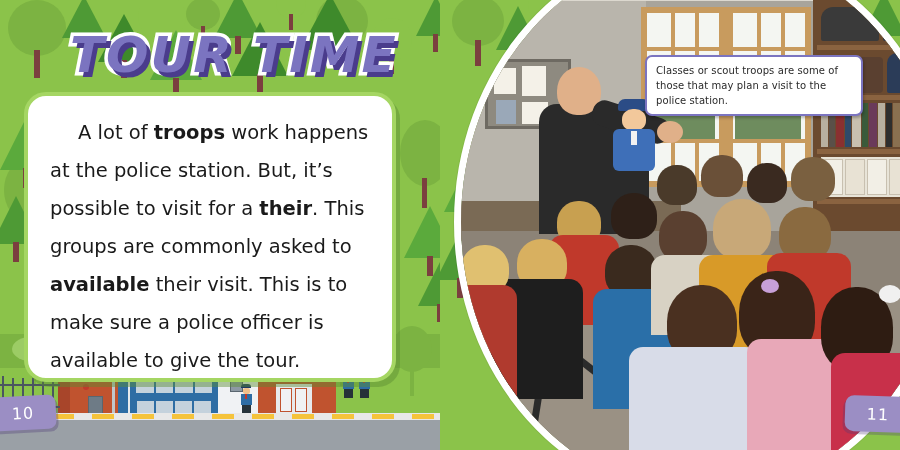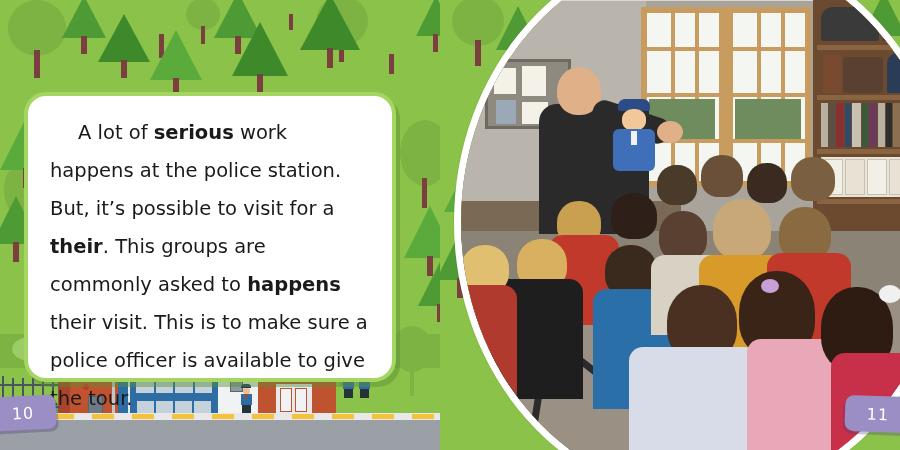--- a/index.html
+++ b/index.html
@@ -246,20 +246,23 @@
       <div class="conifer" style="left:404px;top:206px;">
         <i style="left:0;top:0;border-width:0 26px 52px 26px;border-bottom-color:#5BAA3C;"></i>
         <div class="trunk" style="left:23px;top:50px;width:6px;height:20px;"></div>
       </div>
       <div class="conifer" style="left:418px;top:262px;">
         <i style="left:0;top:0;border-width:0 22px 44px 22px;border-bottom-color:#4E9A35;"></i>
         <div class="trunk" style="left:19px;top:42px;width:5px;height:18px;"></div>
       </div>
     </div>
 
+    <div class="title-wrap">
+      <div class="title">TOUR TIME</div>
+    </div>
 
     <div class="station">
       <div class="lawn-back"></div>
       <div class="hill" style="left:14px;width:120px;height:36px;"></div>
       <div class="hill" style="left:330px;width:130px;height:42px;"></div>
       <div class="lawn-front"></div>
 
       <div class="cloud" style="left:38px;top:16px;width:44px;height:10px;"></div>
       <div class="cloud" style="left:52px;top:26px;width:30px;height:8px;"></div>
       <div class="cloud" style="left:340px;top:24px;width:36px;height:9px;"></div>
@@ -390,21 +393,21 @@
       <div class="dash" style="left:172px;width:22px;"></div>
       <div class="dash" style="left:212px;width:22px;"></div>
       <div class="dash" style="left:252px;width:22px;"></div>
       <div class="dash" style="left:292px;width:22px;"></div>
       <div class="dash" style="left:332px;width:22px;"></div>
       <div class="dash" style="left:372px;width:22px;"></div>
       <div class="dash" style="left:412px;width:22px;"></div>
     </div>
 
     <div class="text-card">
-      <p class="body-text"><span class="ind"></span><span>A lot of </span><b>serious</b><span> work happens at the police station. But, it’s possible to visit for a </span><b>their</b><span>. This groups are commonly asked to </span><b>happens</b><span> their visit. This is to make sure a police officer is available to give the tour.</span></p>
+      <p class="body-text"><span class="ind"></span><span>A lot of </span><b>troops</b><span> work happens at the police station. But, it’s possible to visit for a </span><b>their</b><span>. This groups are commonly asked to </span><b>available</b><span> their visit. This is to make sure a police officer is available to give the tour.</span></p>
     </div>
 
     <div class="pagetab-l">
       <span>10</span>
     </div>
   </div>
 
   <div class="page-right">
 
     <div class="forest">
@@ -560,18 +563,21 @@
         <div class="shirt" style="left:168px;top:398px;width:130px;height:130px;background:#D8DCE8;"></div>
         <div class="head" style="left:278px;top:322px;width:76px;height:86px;background:#3A2418;"></div>
         <div class="shirt" style="left:286px;top:390px;width:110px;height:140px;background:#E8A8B8;"></div>
         <div class="head" style="left:360px;top:338px;width:72px;height:84px;background:#2E1C12;"></div>
         <div class="shirt" style="left:370px;top:404px;width:110px;height:130px;background:#C8304A;"></div>
         <div class="head" style="left:300px;top:330px;width:18px;height:14px;background:#C8A0D8;border-radius:50%;"></div>
         <div class="head" style="left:418px;top:336px;width:22px;height:18px;background:#F0F0F0;border-radius:50%;"></div>
       </div>
     </div>
 
+    <div class="caption">
+      <p>Classes or scout troops are some of those that may plan a visit to the police station.</p>
+    </div>
 
     <div class="pagetab-r">
       <span>11</span>
     </div>
   </div>
 </div>
 
 </body></html>

